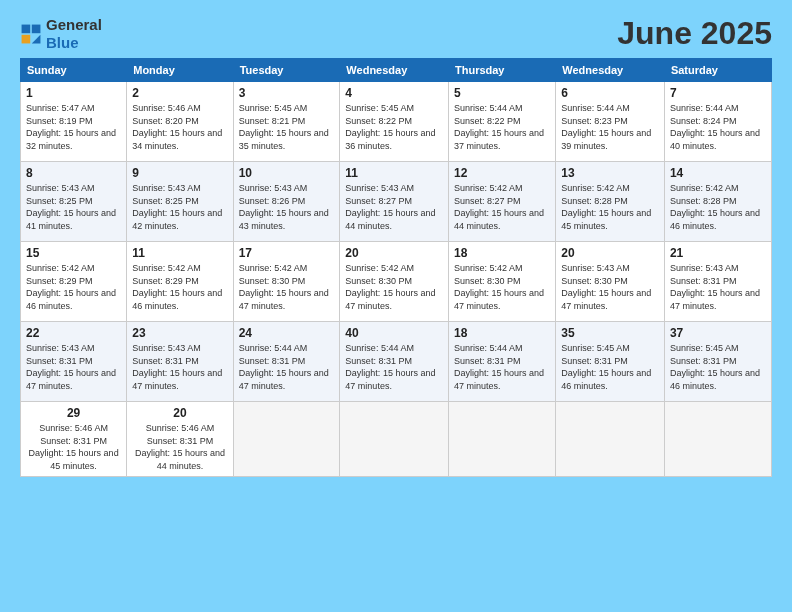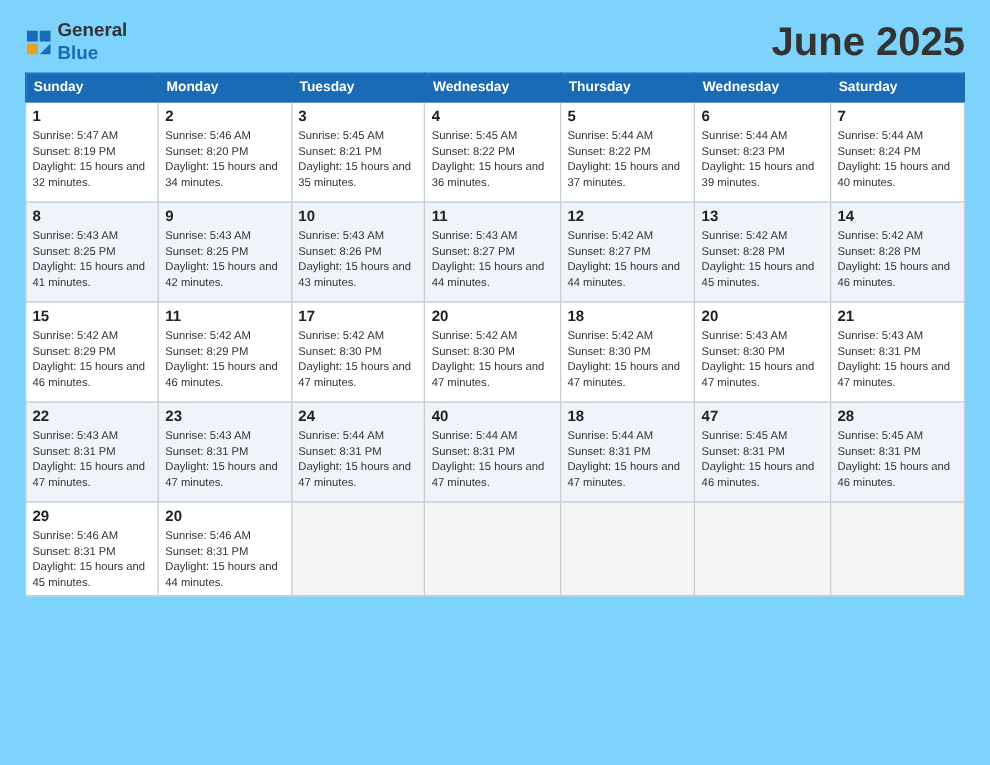--- a/index.html
+++ b/index.html
@@ -90,20 +90,21 @@
     .day-detail {
       font-size: 9px;
       color: #333;
       line-height: 1.4;
     }
     .empty-cell {
       background: #f5f5f5 !important;
     }
     .last-row td {
       height: 65px;
+      text-align: center;
     }
   </style>
 </head>
 <body>
 
 <div class="page">
   <div class="header-area">
     <div class="logo">
       <svg class="logo-icon" viewBox="0 0 28 28" xmlns="http://www.w3.org/2000/svg">
         <rect x="2" y="2" width="11" height="11" fill="#1a6bb5"></rect>
@@ -186,23 +187,23 @@
           <td><span class="day-num">22</span>
         <span class="day-detail">Sunrise: 5:43 AM<br>Sunset: 8:31 PM<br>Daylight: 15 hours and 47 minutes.</span></td>
           <td><span class="day-num">23</span>
         <span class="day-detail">Sunrise: 5:43 AM<br>Sunset: 8:31 PM<br>Daylight: 15 hours and 47 minutes.</span></td>
           <td><span class="day-num">24</span>
         <span class="day-detail">Sunrise: 5:44 AM<br>Sunset: 8:31 PM<br>Daylight: 15 hours and 47 minutes.</span></td>
           <td><span class="day-num">40</span>
         <span class="day-detail">Sunrise: 5:44 AM<br>Sunset: 8:31 PM<br>Daylight: 15 hours and 47 minutes.</span></td>
           <td><span class="day-num">18</span>
         <span class="day-detail">Sunrise: 5:44 AM<br>Sunset: 8:31 PM<br>Daylight: 15 hours and 47 minutes.</span></td>
-          <td><span class="day-num">47</span>
+          <td><span class="day-num">35</span>
         <span class="day-detail">Sunrise: 5:45 AM<br>Sunset: 8:31 PM<br>Daylight: 15 hours and 46 minutes.</span></td>
-          <td><span class="day-num">28</span>
+          <td><span class="day-num">37</span>
         <span class="day-detail">Sunrise: 5:45 AM<br>Sunset: 8:31 PM<br>Daylight: 15 hours and 46 minutes.</span></td>
         </tr>
         <tr class="last-row">
           <td><span class="day-num">29</span>
         <span class="day-detail">Sunrise: 5:46 AM<br>Sunset: 8:31 PM<br>Daylight: 15 hours and 45 minutes.</span></td>
           <td><span class="day-num">20</span>
         <span class="day-detail">Sunrise: 5:46 AM<br>Sunset: 8:31 PM<br>Daylight: 15 hours and 44 minutes.</span></td>
           <td class="empty-cell"></td>
           <td class="empty-cell"></td>
           <td class="empty-cell"></td>

